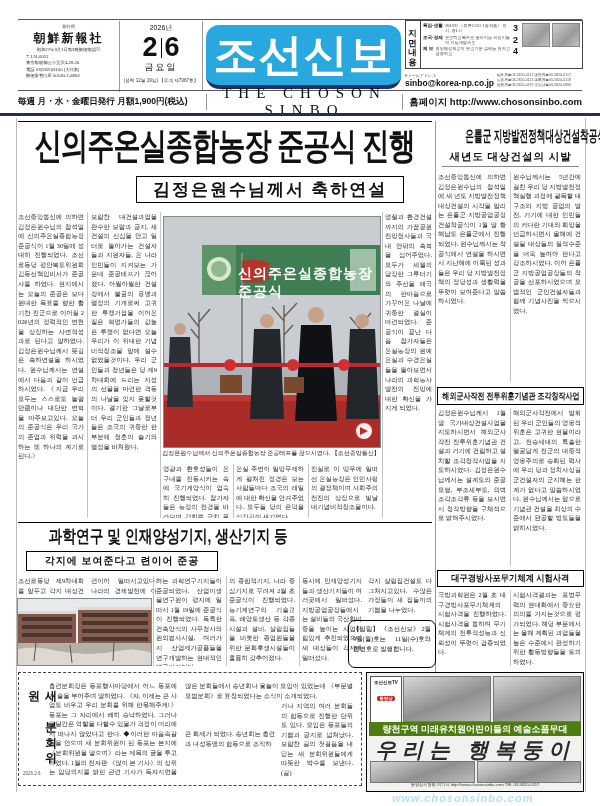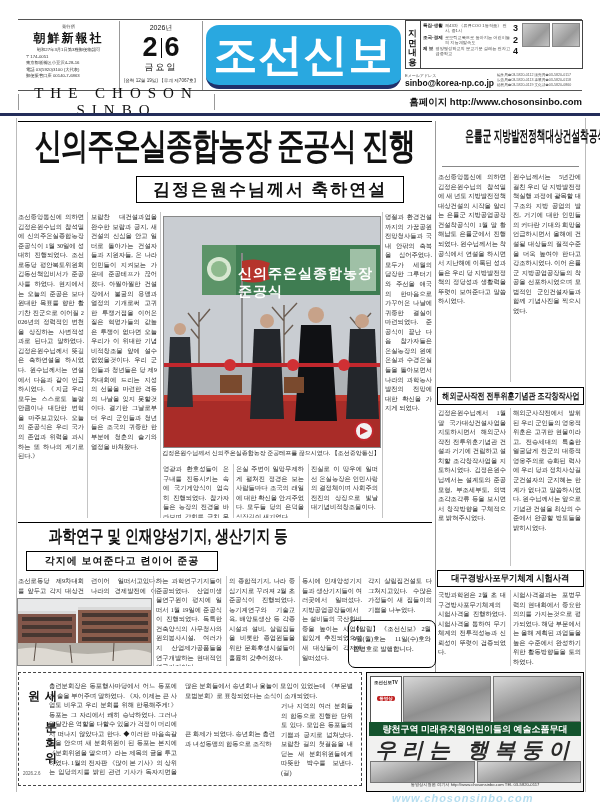--- a/index.html
+++ b/index.html
@@ -42,21 +42,21 @@
   .notice{border:1.5px solid #000;border-radius:7px;padding:3px 4px;font-size:6.4px;line-height:1.55;
           font-family:"Liberation Serif",serif;text-align:justify;word-break:break-all;}
   .caption{font-family:"Liberation Serif",serif;font-size:6px;color:#222;text-align:center;line-height:1.3;}
   
   .dash-box{border:1.5px dashed #444;background:#fff;}
   .vtitle{writing-mode:vertical-rl;text-orientation:upright;font-family:"Liberation Serif",serif;
           font-weight:bold;font-size:12px;letter-spacing:3px;}
   .meari{font-weight:900;font-size:22px;letter-spacing:-1px;}
   .ad-box{border:1px solid #000;background:#f1f1f0;}
   .ad-photo{background:linear-gradient(160deg,#d8d8d8,#8f8f8f 55%,#bdbdbd);border:1px solid #777;}
-  .ad-banner{background:#14532d;color:#fff;font-weight:bold;font-size:9px;
+  .ad-banner{background:#4d7c0f;color:#fff;font-weight:bold;font-size:9px;
              display:flex;align-items:center;justify-content:center;}
   .ad-script{font-family:"Liberation Serif",serif;font-style:italic;font-weight:bold;
              font-size:21px;letter-spacing:6px;color:#2a2a2a;}
   .badge-red{background:#c02020;color:#fff;font-size:4.5px;font-weight:bold;
              padding:0 2px;border-radius:2px;display:inline-block;}
   .watermark{color:#b5def0;font-style:italic;font-weight:bold;font-size:11px;letter-spacing:1px;}
 </style>
 </head>
 <body>
 
@@ -123,20 +123,21 @@
       <div style="font-size:3.6px;color:#555;line-height:1.4;">
         <div>編集局☎03-5820-0112 販売局☎03-5820-0117</div>
         <div>広告局☎03-5820-0113 事業局☎03-5820-0118</div>
         <div>総務局☎03-5820-0119 文化部☎03-5820-0860</div>
       </div>
     </div>
 
     <div class="hline" style="left:18px;top:90px;width:564px;background:#555;"></div>
 
     <div class="abs" style="left:18px;top:91px;width:564px;height:22px;display:flex;align-items:center;">
+      <div style="width:188px;font-size:8.6px;font-weight:bold;">毎週 月・水・金曜日発行 月額1,900円(税込)</div>
       <div style="width:1px;height:16px;background:#999;"></div>
       <div class="masthead-en center" style="width:195px;">THE CHOSON SINBO</div>
       <div style="width:1px;height:16px;background:#999;"></div>
       <div style="flex:1;font-size:9.5px;font-weight:bold;text-align:right;">홈페이지 http://www.chosonsinbo.com</div>
     </div>
 
     <div class="abs navy" style="left:0;top:113px;width:600px;height:3px;"></div>
   </div>
 
   <div class="abs" style="left:16px;top:118px;width:568px;height:674px;border-left:1px solid #bbb;border-right:1px solid #bbb;"></div>
@@ -208,20 +209,21 @@
   <div class="abs bt" style="left:163px;top:464px;width:66px;height:54px;">영광과 환호성들이 온 구내를 진동시키는 속에 국기게양식이 엄숙히 진행되였다. 참가자들은 농장의 전경을 바라보며 감회를 금치 못하였다.</div>
   <div class="vline" style="left:232.5px;top:464px;height:54px;"></div>
   <div class="abs bt" style="left:236px;top:464px;width:68px;height:54px;">온실 주변이 일망무제하게 펼쳐진 정경은 보는 사람들마다 조국의 래일에 대한 확신을 안겨주었다. 모두들 당의 은덕을 심장깊이 새기였다.</div>
   <div class="vline" style="left:307.5px;top:464px;height:54px;"></div>
   <div class="abs bt" style="left:311px;top:464px;width:67px;height:54px;">진실로 이 땅우에 일떠선 온실농장은 인민사랑의 결정체이며 사회주의전진의 상징으로 빛날 대기념비적창조물이다.</div>
 
   <div class="vline" style="left:435px;top:121px;height:569px;background:#999;"></div>
   <div class="abs center" style="left:438px;top:126px;width:145px;">
     <span class="fit r-hl" style="transform:scale(0.72,1.3);">은률군 지방발전정책대상건설착공식</span>
   </div>
+  <div class="abs center r-sub" style="left:438px;top:150px;width:145px;">새년도 대상건설의 시발</div>
   <div class="hline" style="left:442px;top:166px;width:137px;background:#888;"></div>
 
   <div class="abs bt" style="left:438px;top:172px;width:68px;height:210px;">조선중앙통신에 의하면 김정은원수님의 참석밑에 새 년도 지방발전정책대상건설의 시작을 알리는 은률군 지방공업공장 건설착공식이 1월 말 황해남도 은률군에서 진행되였다. 원수님께서는 착공식에서 연설을 하시면서 지난해에 이룩된 성과들은 우리 당 지방발전정책의 정당성과 생활력을 뚜렷이 보여준다고 말씀하시였다.</div>
   <div class="vline" style="left:509.5px;top:172px;height:210px;"></div>
   <div class="abs bt" style="left:513px;top:172px;width:68px;height:210px;">원수님께서는 5년간에 걸친 우리 당 지방발전정책실행 과정에 괄목할 대구조와 지방 공업의 발전, 거기에 대한 인민들의 커다란 기대와 희망을 언급하시면서 올해에 건설될 대상들의 질적수준을 더욱 높여야 한다고 강조하시였다. 이어 은률군 지방공업공장들의 착공을 선포하시였으며 모범적인 군인건설자들과 함께 기념사진을 찍으시였다.</div>
 
   <div class="abs boxed-hl" style="left:437px;top:387px;width:145px;height:16px;">
     <span class="fit" style="transform:scaleX(0.78);">해외군사작전 전투위훈기념관 조각창작사업</span>
   </div>
 

